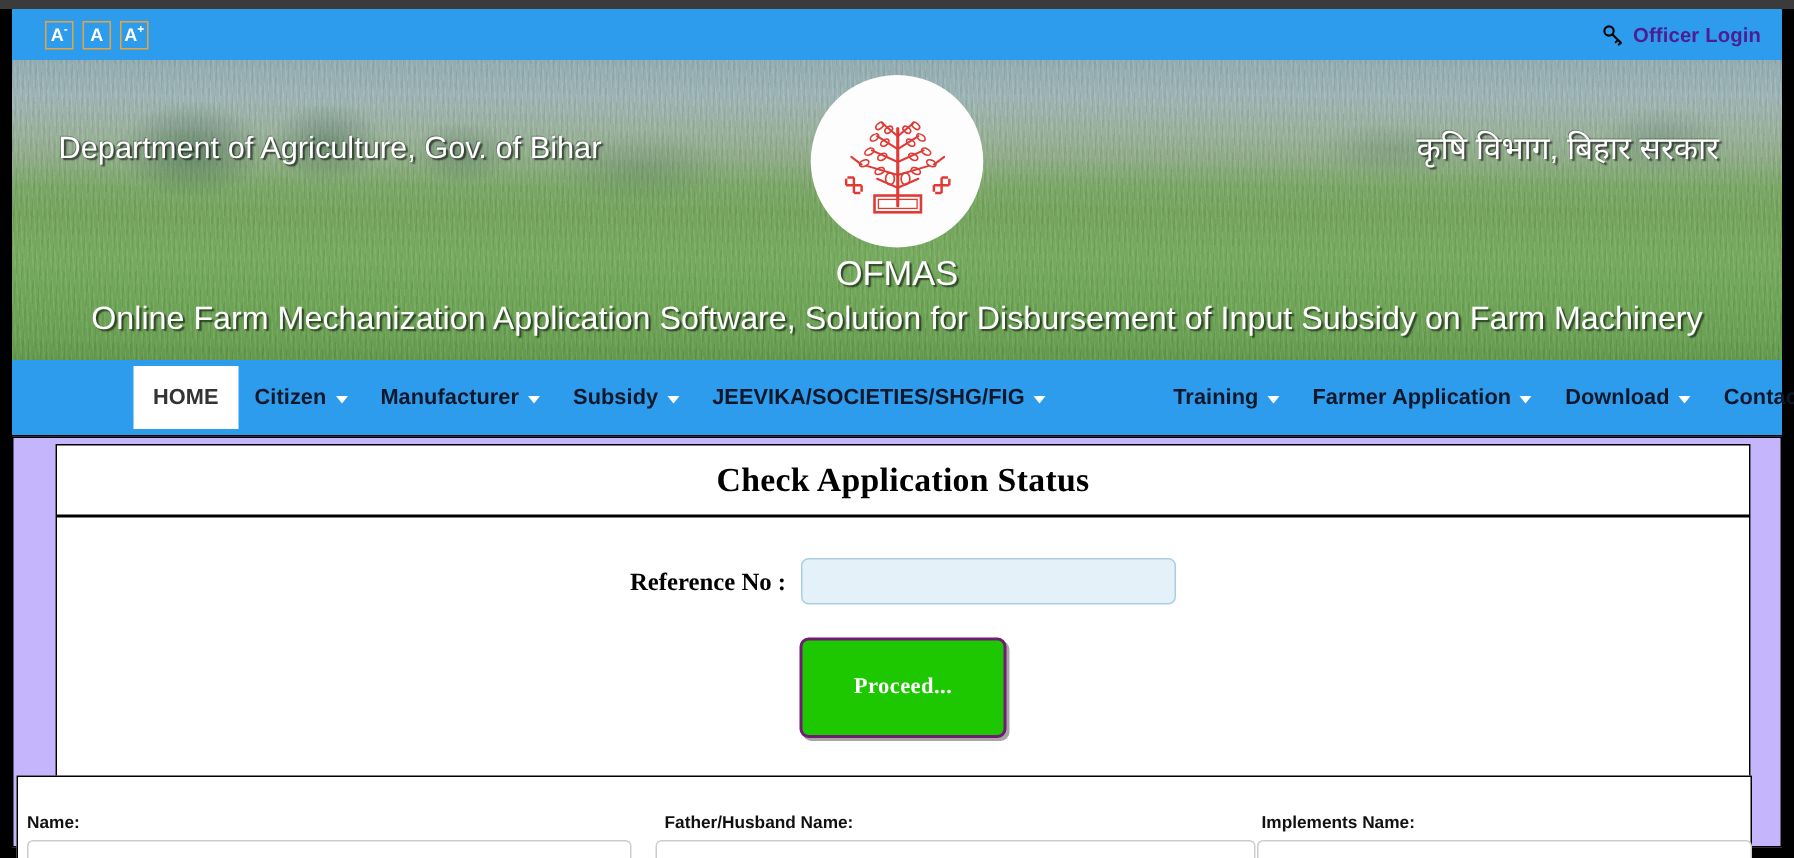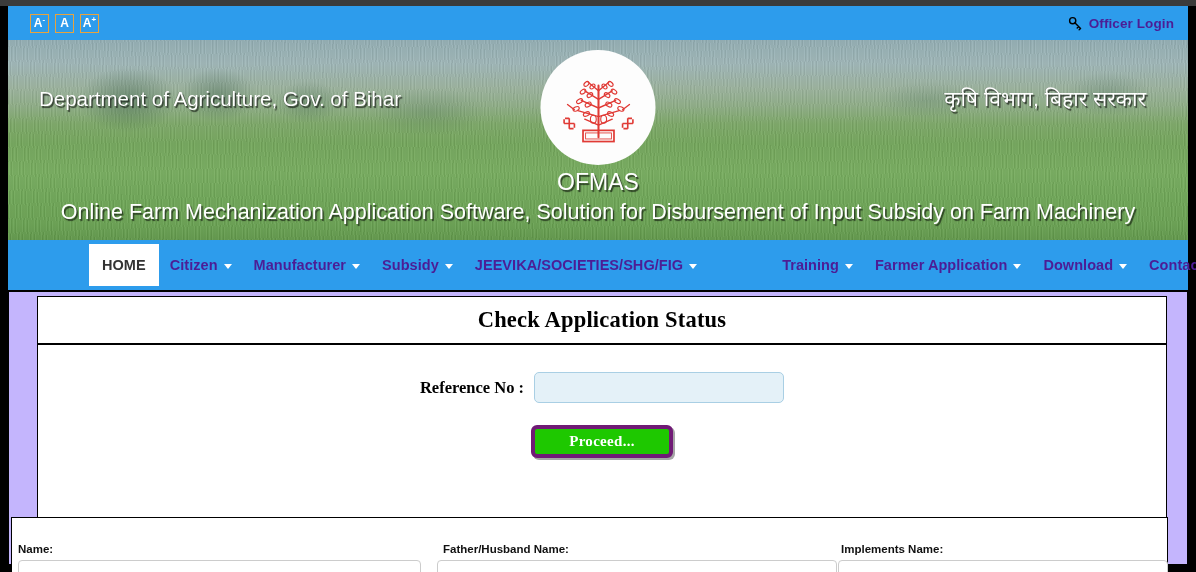--- a/index.html
+++ b/index.html
@@ -158,21 +158,21 @@
     background: #2d9cec;
     display: flex;
     align-items: stretch;
     padding-left: 81px;
   }
   .nav-item {
     display: flex;
     align-items: center;
     gap: 6px;
     padding: 0 11px;
-    color: #4c1d95;
+    color: #0f172a;
     font-size: 14.5px;
     font-weight: bold;
     cursor: pointer;
     white-space: nowrap;
     letter-spacing: .05px;
   }
   .nav-item.home {
     background: #ffffff;
     color: #333333;
     padding: 0 13px;
@@ -237,27 +237,27 @@
     border-radius: 5px;
     outline: none;
     font-size: 14px;
     padding: 0 8px;
     font-family: "Liberation Sans", sans-serif;
   }
 
   .proceed-row { display: flex; justify-content: center; padding-top: 22px; }
   .proceed-btn {
     background: #1ec800;
-    border: 4px solid #701a75;
+    border: 2px solid #701a75;
     border-radius: 6px;
     color: #ffffff;
     font-size: 15px;
     font-weight: bold;
     font-family: "Liberation Serif", serif;
-    padding: 4px 34px;
+    padding: 23px 34px;
     cursor: pointer;
     box-shadow: 2px 2px 0 rgba(0,0,0,.35);
     letter-spacing: .3px;
   }
 
   
   .fields-table {
     position: absolute;
     left: -27px;
     top: 172px;

